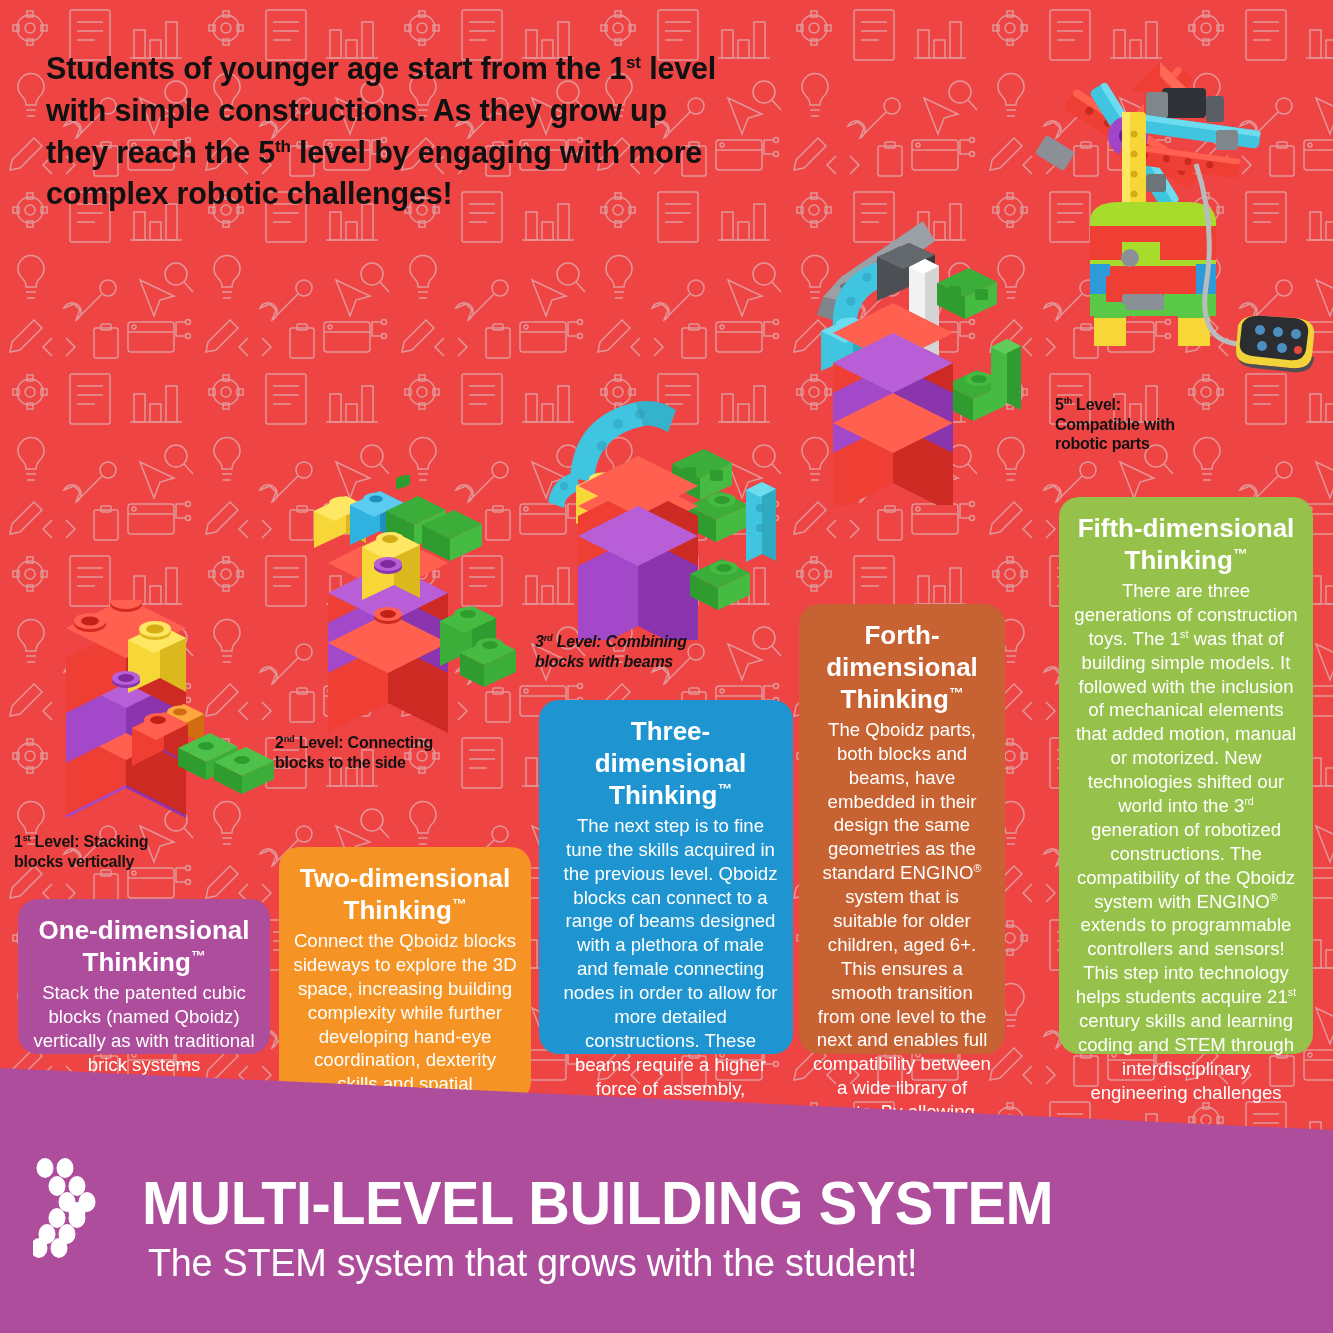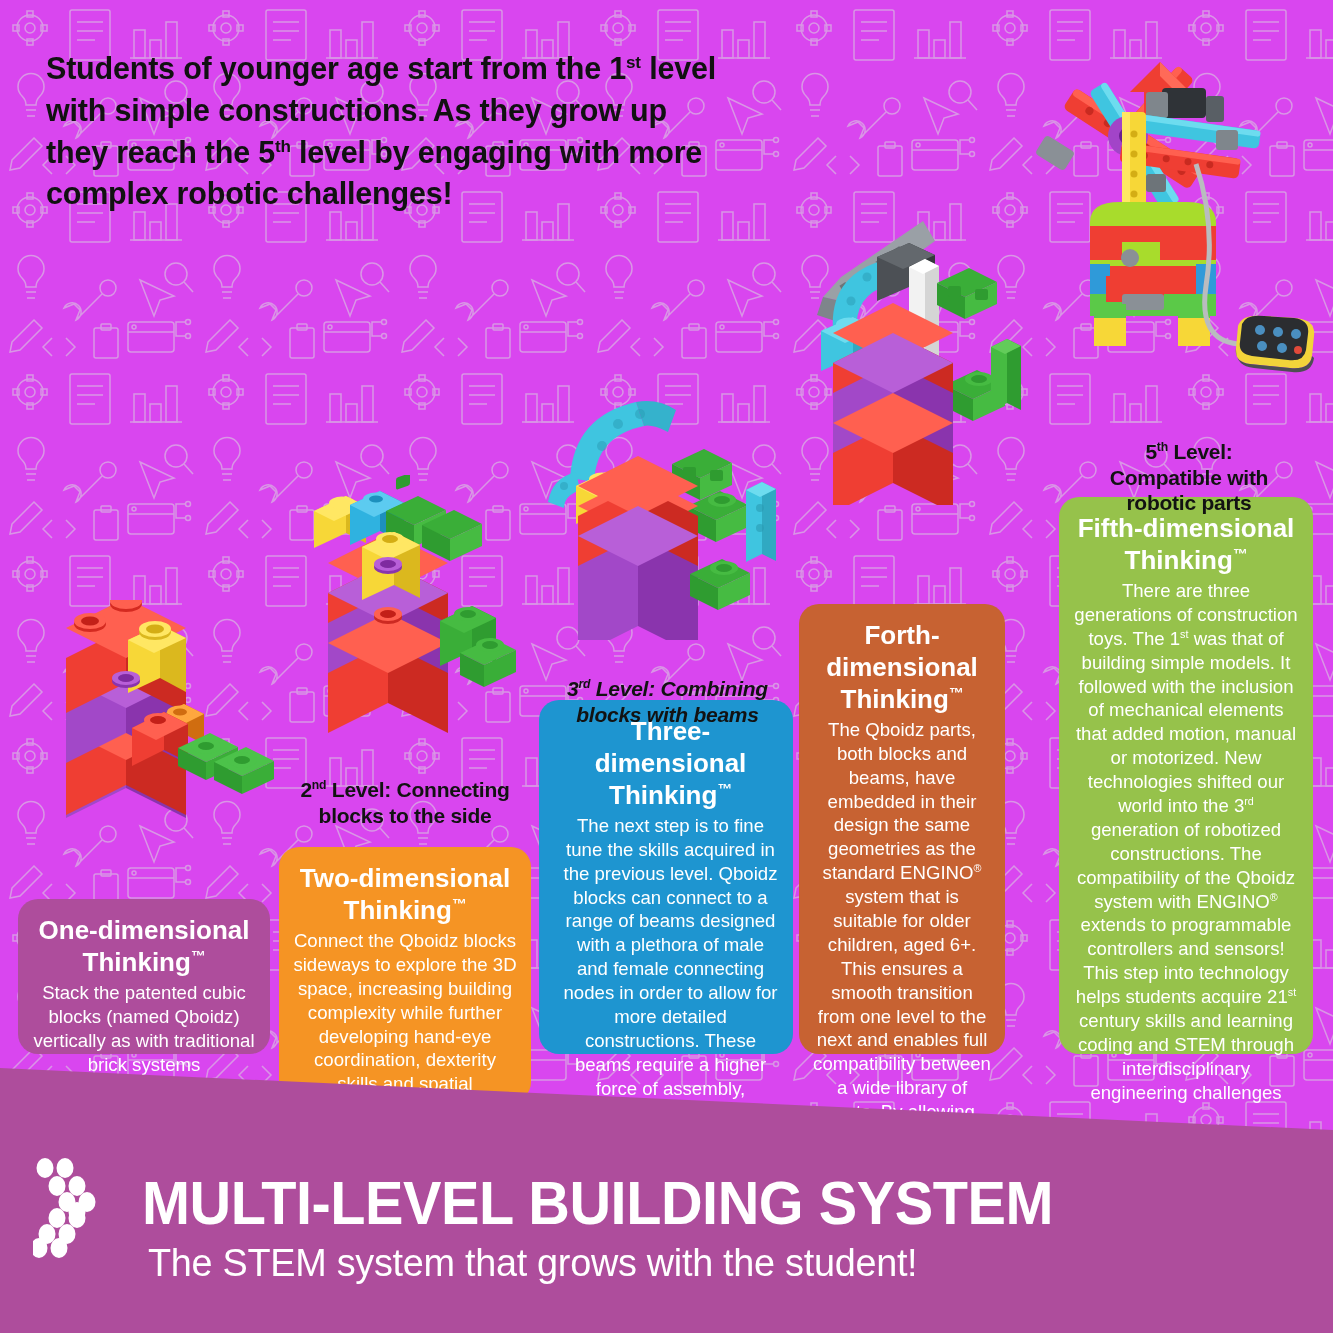--- a/index.html
+++ b/index.html
@@ -5,21 +5,21 @@
   * { box-sizing: border-box; margin: 0; padding: 0; }
   html, body {
     width: 1333px; height: 1333px;
     font-family: "Liberation Sans", sans-serif;
     overflow: hidden;
     background: #ffffff;
   }
   #stage {
     position: relative;
     width: 1333px; height: 1333px;
-    background: #d946ef;
+    background: #ef4444;
     overflow: hidden;
   }
 
   
   .bg-doodles {
     position: absolute; inset: 0;
     opacity: 0.55;
     pointer-events: none;
   }
 
@@ -34,26 +34,25 @@
     color: #111111;
     letter-spacing: -0.2px;
   }
   .intro sup { font-size: 0.56em; vertical-align: super; line-height: 0; }
 
   
   .lv-head {
     position: absolute;
     font-weight: bold;
     color: #121212;
-    text-align: center;
+    text-align: left;
     line-height: 1.22;
-    font-size: 21px;
+    font-size: 16px;
     letter-spacing: -0.25px;
     z-index: 6;
-    margin-top: 44px;
   }
   .lv-head sup { font-size: 0.58em; vertical-align: super; line-height: 0; }
 
   
   .card {
     position: absolute;
     border-radius: 20px;
     color: #ffffff;
     padding: 16px 13px 14px;
     text-align: center;
@@ -536,20 +535,24 @@
           <circle cx="268" cy="318" r="5"></circle>
         <circle cx="286" cy="320" r="5"></circle>
           <circle cx="252" cy="332" r="5"></circle>
         <circle cx="272" cy="334" r="5"></circle>
       </g>
       <circle cx="288" cy="336" r="4" fill="#e04a3a"></circle>
       <path d="M226 336 Q226 352 244 354 L282 358 Q302 360 304 344 L302 342 Q300 356 280 354 L240 350 Q224 348 226 334 Z" fill="#4d4f52"></path>
     </g>
   </svg>
 
+  <div class="lv-head" style="left:14px; top:832px; width:270px;">
+    <span>1</span><sup>st</sup><span> Level: Stacking</span><br>
+    <span>blocks vertically</span>
+  </div>
 
   <div class="lv-head" style="left:275px; top:733px; width:260px;">
     <span>2</span><sup>nd</sup><span> Level: Connecting</span><br>
     <span>blocks to the side</span>
   </div>
 
   <div class="lv-head" style="left:535px; top:632px; width:265px;font-style:italic;">
     <span>3</span><sup>rd</sup><span> Level: Combining</span><br>
     <span>blocks with beams</span>
   </div>

